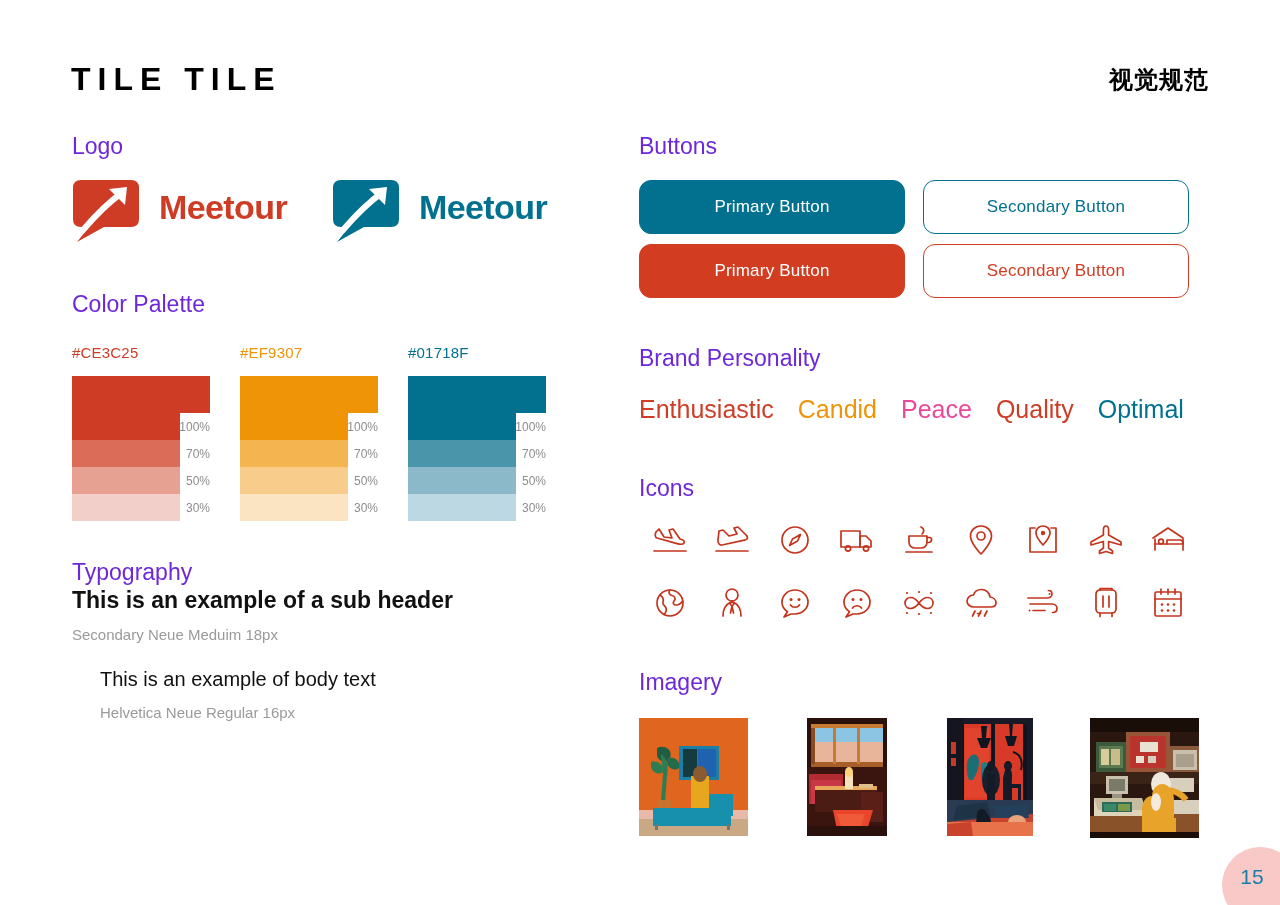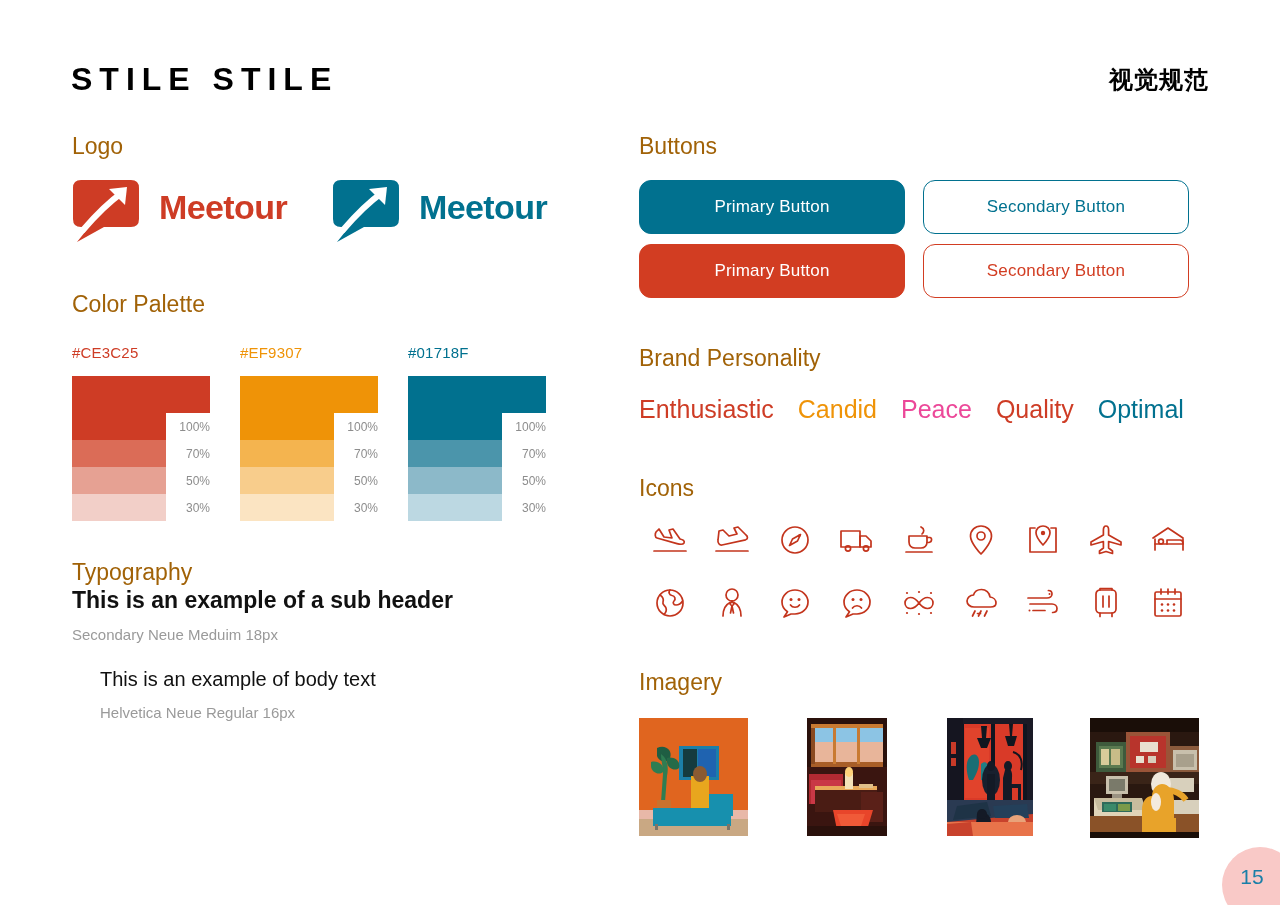--- a/index.html
+++ b/index.html
@@ -20,21 +20,21 @@
   }
   .locale-title {
     position: absolute; right: 71px; top: 68px;
     font-size: 24px; font-weight: 700; color: #000; line-height: 1;
     letter-spacing: 1px;
   }
 
   
   .sec-h {
     position: absolute;
-    font-size: 23px; color: #a16207; font-weight: 400; line-height: 1;
+    font-size: 23px; color: #6d28d9; font-weight: 400; line-height: 1;
     white-space: nowrap;
   }
 
   
   .logo-row { position: absolute; left: 71px; top: 172px; width: 500px; height: 80px; }
   .logo-unit { position: absolute; top: 0; display: flex; align-items: center; }
   .logo-unit.red { left: 0; }
   .logo-unit.teal { left: 260px; }
   .logo-mark { width: 70px; height: 70px; position: relative; flex: none; }
   .logo-mark svg { display: block; width: 70px; height: 70px; }
@@ -52,21 +52,21 @@
     font-size: 15px; line-height: 1; margin-bottom: 16px;
     display: block; white-space: nowrap; letter-spacing:.2px;
   }
   .swatch-body { position: relative; width: 138px; height: 145px; }
   .swatch-top {
     position: absolute; left: 0; top: 0; width: 138px; height: 37px;
   }
   .swatch-rows {
     position: absolute; left: 0; top: 37px; width: 94px;
   }
-  .swatch-row { height: 27px; width: 94px; position: relative; }
+  .swatch-row { height: 27px; width: 108px; position: relative; }
   .swatch-label {
     position: absolute; left: 98px; top: 50%; transform: translateY(-50%);
     font-size: 12px; color: #8d8d8d; white-space: nowrap; width: 40px;
     text-align: right;
   }
 
   
   .typo { position: absolute; left: 72px; top: 558px; width: 540px; }
   .typo-h { font-size: 27px; font-weight: 700; color: #111; line-height: 1.15; }
   .typo-sub { font-size: 23px; font-weight: 700; color: #111; line-height: 1.15; }
@@ -119,21 +119,21 @@
   }
   .page-badge span {
     font-size: 21px; color: #1A7FA8; margin-right: 16px; margin-bottom: 16px;
   }
 </style>
 </head>
 <body>
 
 <div class="page">
 
-  <div class="brand-title">STILE STILE</div>
+  <div class="brand-title">TILE TILE</div>
   <div class="locale-title">视觉规范</div>
 
   <div class="sec-h" style="left:72px; top:135px;">Logo</div>
   <div class="sec-h" style="left:72px; top:293px;">Color Palette</div>
   <div class="sec-h" style="left:72px; top:561px;">Typography</div>
   <div class="sec-h" style="left:639px; top:135px;">Buttons</div>
   <div class="sec-h" style="left:639px; top:347px;">Brand Personality</div>
   <div class="sec-h" style="left:639px; top:477px;">Icons</div>
   <div class="sec-h" style="left:639px; top:671px;">Imagery</div>
 

